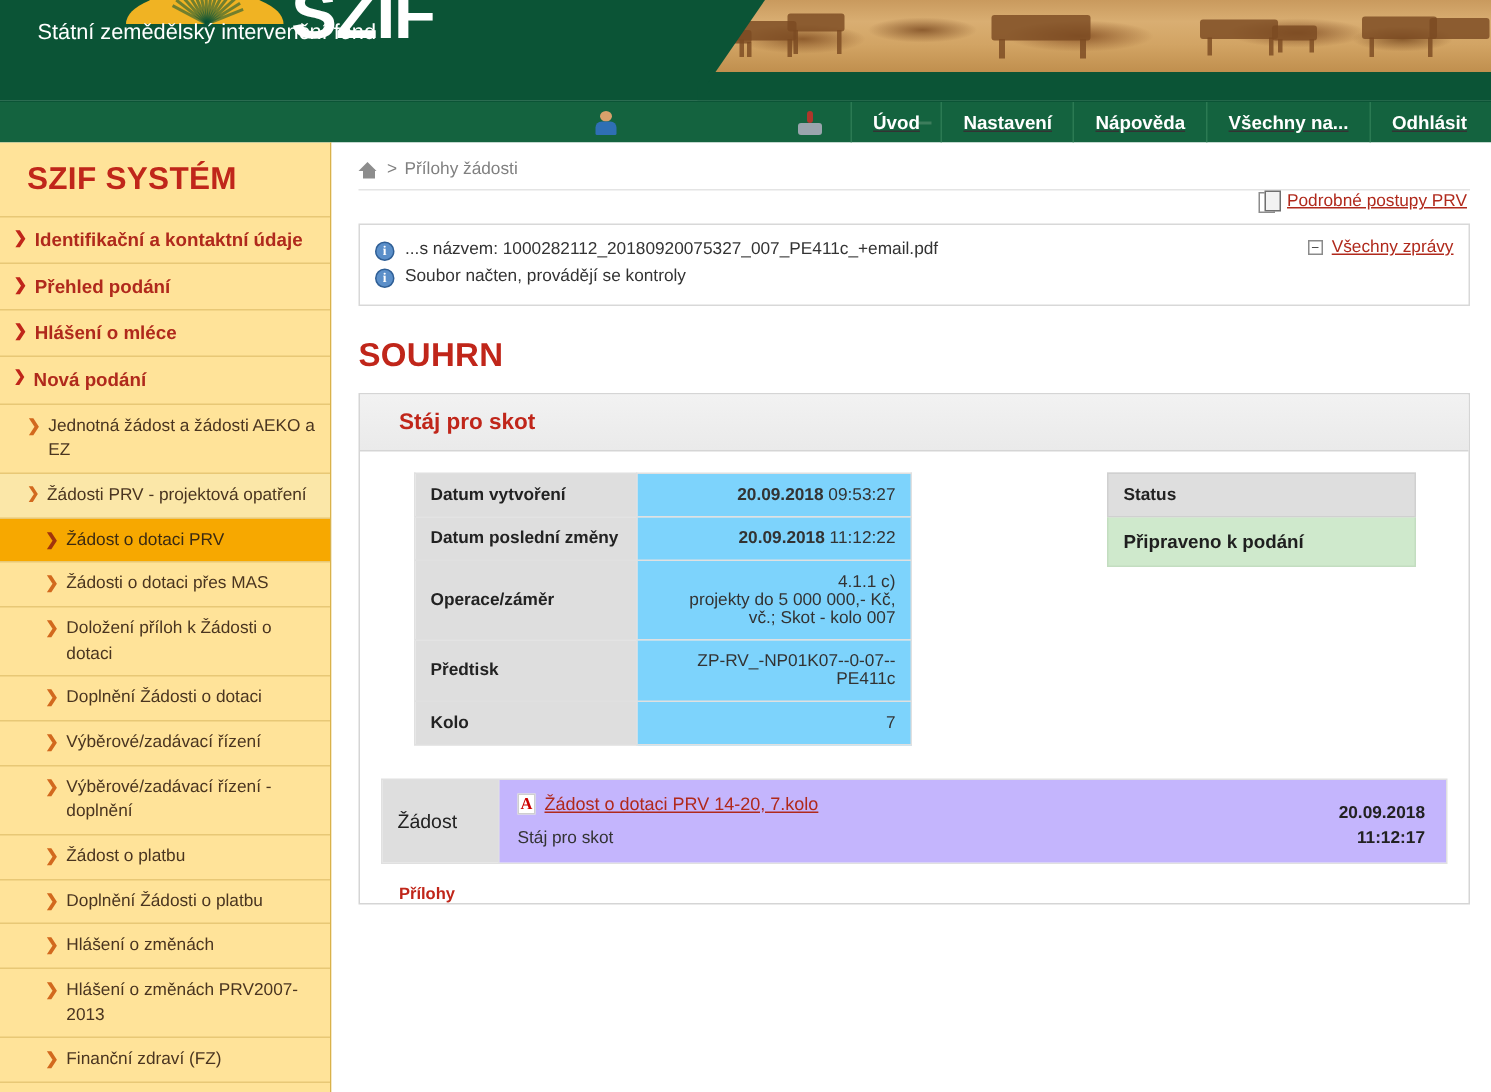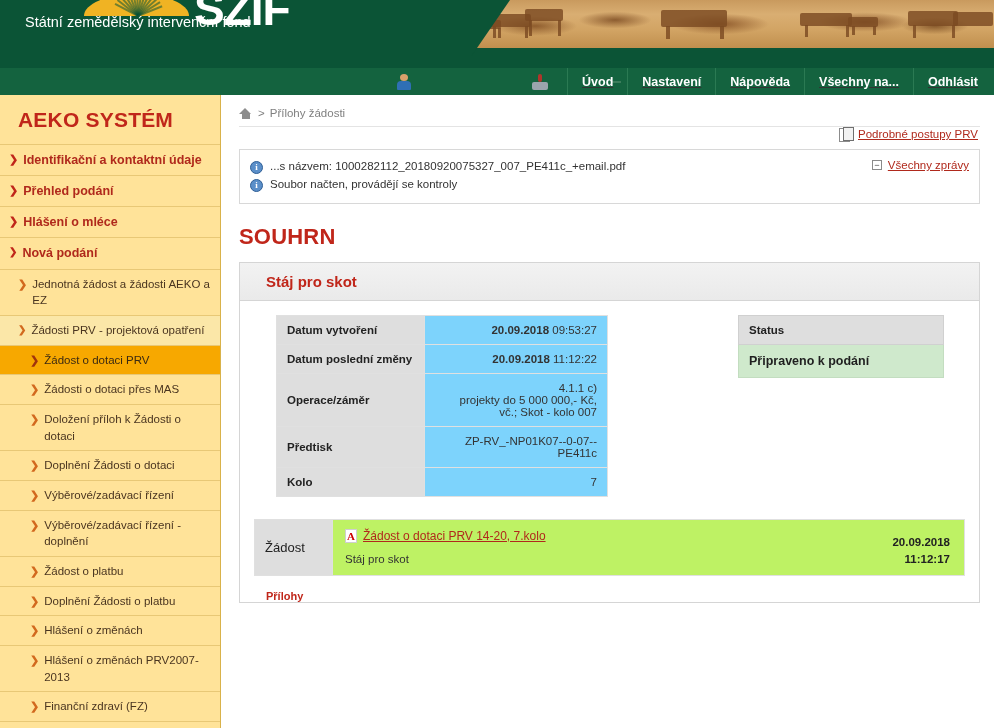--- a/index.html
+++ b/index.html
@@ -455,21 +455,21 @@
     background: #dedede;
     font-size: 13px;
     color: #222;
     display: flex;
     align-items: center;
     padding-left: 10px;
     border-right: 1px solid #e0e0e0;
   }
   .zadost-val {
     flex: 1 1 auto;
-    background: #bef264;
+    background: #c4b5fd;
     padding: 9px 12px 10px 12px;
     position: relative;
   }
   .pdf-line {
     display: flex;
     align-items: center;
   }
   .pdf-icon {
     position: relative;
     width: 12px; height: 14px;
@@ -578,21 +578,21 @@
     <a href="#">Nastavení</a>
     <a href="#">Nápověda</a>
     <a href="#">Všechny na...</a>
     <a href="#">Odhlásit</a>
   </div>
 </div>
 
 <div class="page">
 
   <div class="sidebar">
-    <div class="sidebar-title">AEKO SYSTÉM</div>
+    <div class="sidebar-title">SZIF SYSTÉM</div>
     <ul class="snav">
       <li class="lvl1">
           <div class="row">
             <span class="caret">❯</span>
             <span class="label">Identifikační a kontaktní údaje</span>
           </div>
         </li>
       <li class="lvl1">
           <div class="row">
             <span class="caret">❯</span>

